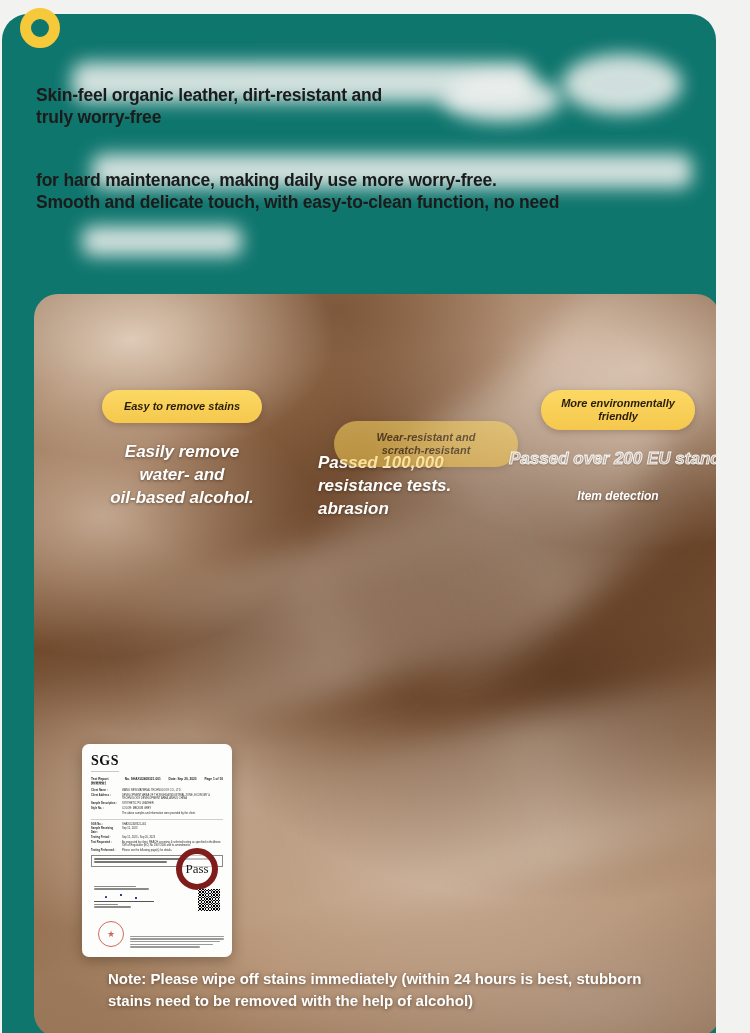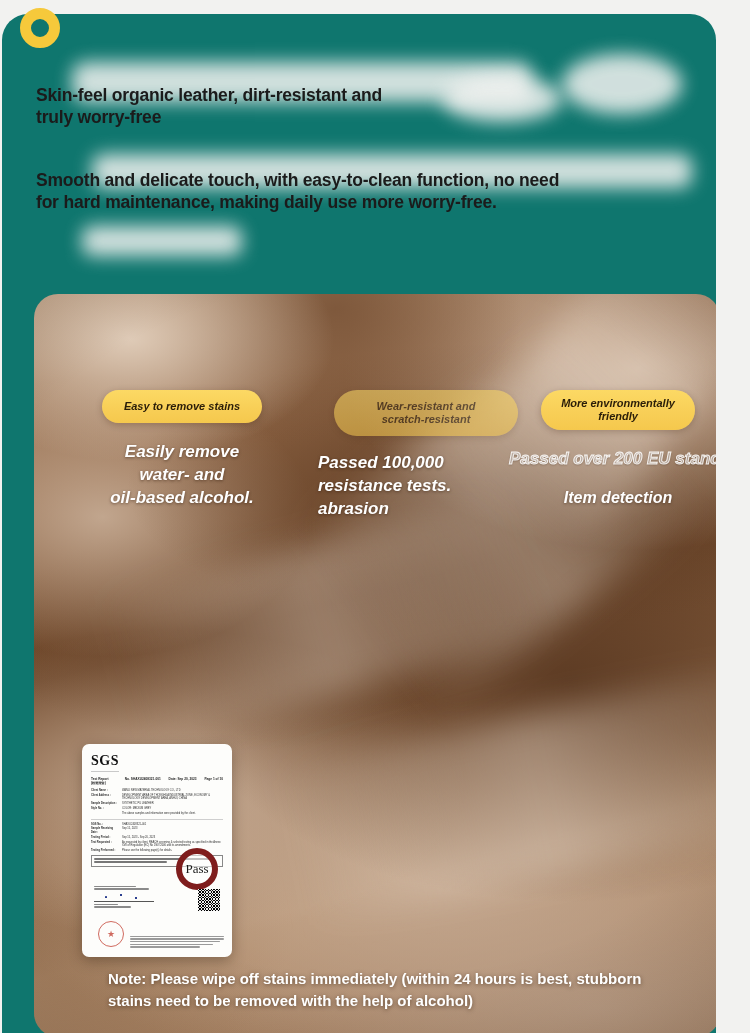--- a/index.html
+++ b/index.html
@@ -146,21 +146,21 @@
     display: inline-block;
     background: linear-gradient(180deg, #fcd964 0%, #f8cf57 55%, #f5c84d 100%);
     color: #2a1d08;
     font-weight: bold;
     border-radius: 999px;
     line-height: 1.18;
     text-align: center;
     box-shadow: 0 2px 7px rgba(60,34,12,.28);
   }
   .pill-1 { font-size: 11px; padding: 10px 22px; }
-  .pill-2 { font-size: 11px; padding: 10px 22px; opacity: .55; }
+  .pill-2 { font-size: 11px; padding: 10px 22px; opacity: .55; margin-top: 31px; }
   .pill-3 { font-size: 11px; padding: 7px 20px; }
 
   
   .f2 .pill-wrap { position: relative; height: 44px; }
   .f2 .pill-2 {
     position: absolute; left: 16px; top: 0;
   }
   .f2 .pill-label {
     position: absolute; left: 10px; top: 5px;
     font-size: 13.5px; font-weight: bold;
@@ -187,21 +187,21 @@
     color: rgba(255,255,255,.42);
     -webkit-text-stroke: 1px rgba(255,255,255,.85);
     text-shadow: 0 1px 2px rgba(60,36,18,.45);
     white-space: nowrap;
     margin-left: -9px;
   }
   .f-sub {
     margin-top: 18px;
     color: #ffffff;
     font-weight: bold;
-    font-size: 16px;
+    font-size: 12px;
     text-shadow: 0 1px 3px rgba(50,28,12,.5);
   }
 
   
   #certificate {
     position: absolute;
     left: 48px;
     top: 450px;
     width: 150px;
     height: 213px;
@@ -331,22 +331,22 @@
   <div class="ghost g3"></div>
   <div class="ghost g4"></div>
   <div class="ghost g5"></div>
 
   <div class="heading-block h-main">
     <div class="line">Skin-feel organic leather, dirt-resistant and</div>
     <div class="line">truly worry-free</div>
   </div>
 
   <div class="heading-block h-sub">
+    <div class="line">for hard maintenance, making daily use more worry-free.</div>
     <div class="line">Smooth and delicate touch, with easy-to-clean function, no need</div>
-    <div class="line">for hard maintenance, making daily use more worry-free.</div>
   </div>
 
   <div id="hero">
     <div class="fabric"></div>
     <div class="fold fold-a"></div>
     <div class="fold fold-b"></div>
     <div class="fold fold-c"></div>
     <div class="fold fold-d"></div>
     <div class="vignette"></div>
 

